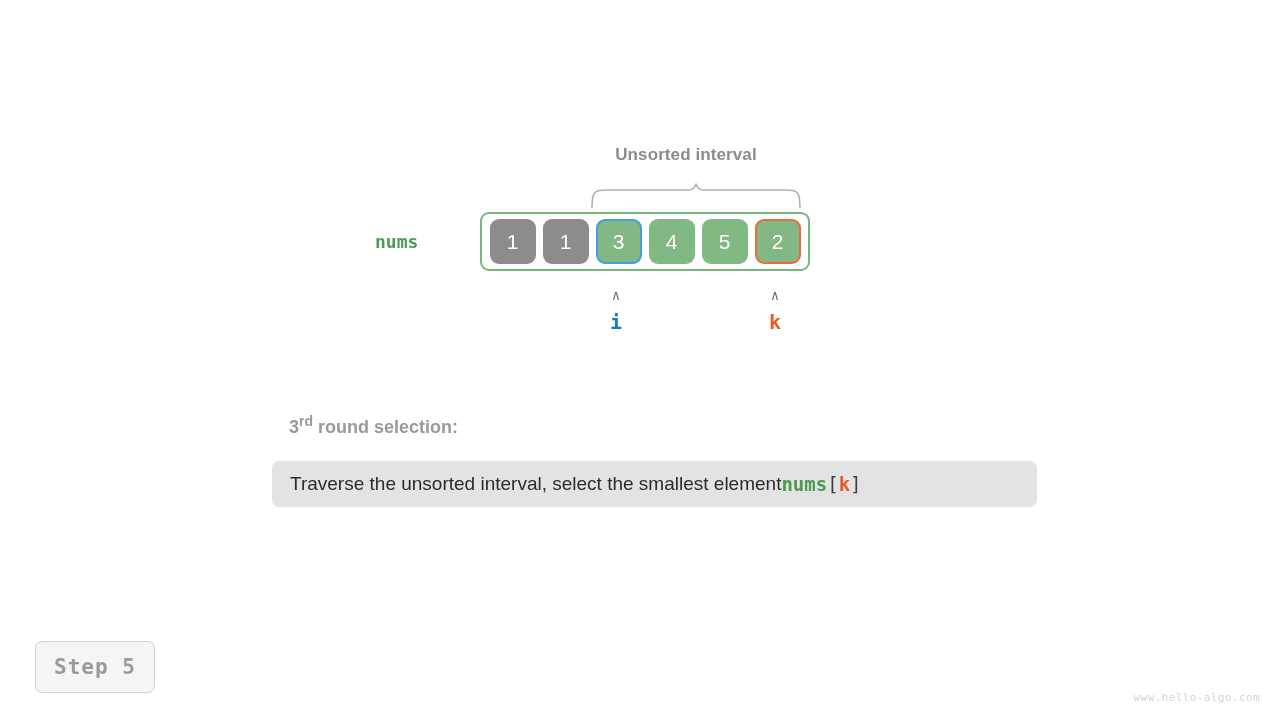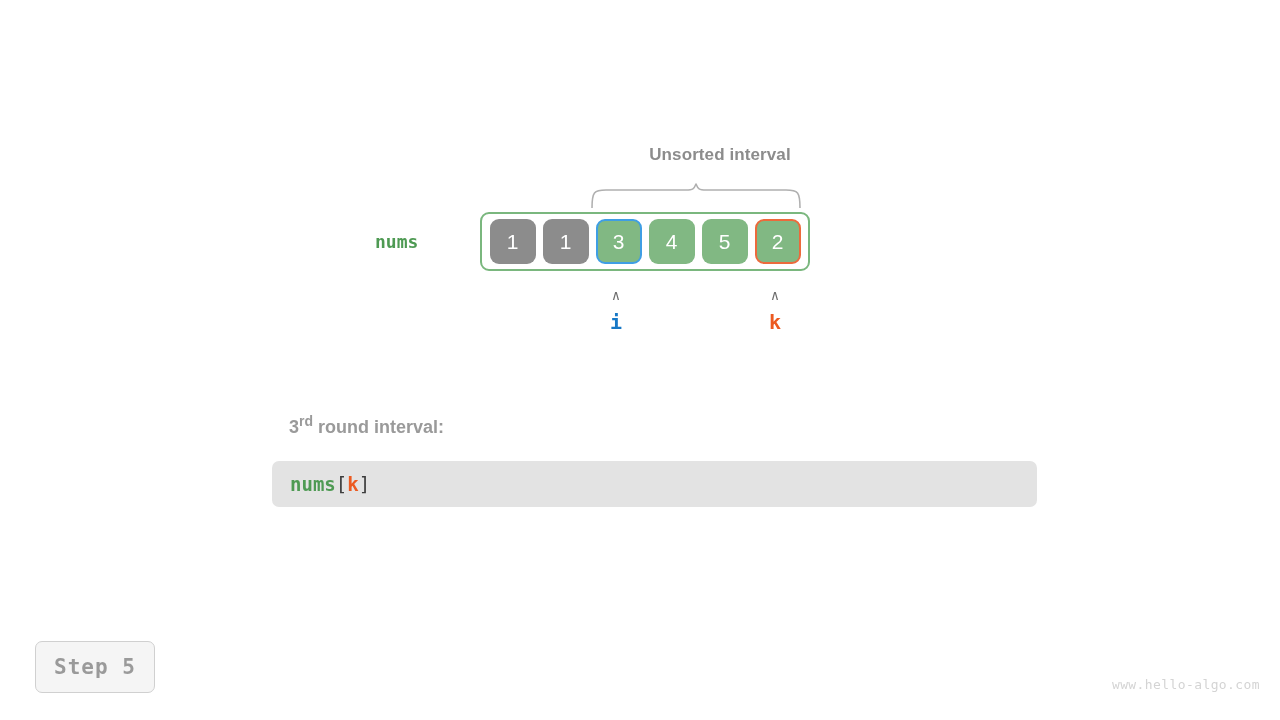--- a/index.html
+++ b/index.html
@@ -11,21 +11,21 @@
     height: 720px;
     background: #ffffff;
     font-family: "Liberation Sans", sans-serif;
     overflow: hidden;
     position: relative;
   }
 
   
   #interval-title {
     position: absolute;
-    left: 620px;
+    left: 586px;
     top: 145px;
     width: 200px;
     text-align: center;
     font-size: 17px;
     font-weight: bold;
     color: #8c8c8c;
     letter-spacing: 0.1px;
     white-space: nowrap;
   }
 
@@ -180,23 +180,23 @@
     font-size: 21px;
     font-weight: bold;
     color: #9a9a9a;
     letter-spacing: 1px;
   }
 
   
   #watermark {
     position: absolute;
     right: 20px;
-    top: 677px;
-    font-family: "DejaVu Sans Mono", "Liberation Mono", monospace;
-    font-size: 13px;
+    top: 691px;
+    font-family: "DejaVu Sans Mono", "Liberation Mono", monospace;
+    font-size: 11px;
     color: #d4d4d4;
     letter-spacing: 0.4px;
   }
 </style>
 </head>
 <body>
 
 <div id="interval-title">Unsorted interval</div>
 
 <div id="interval-brace">
@@ -219,24 +219,25 @@
 <div class="pointer" id="pointer-i">
   <span class="caret">∧</span>
   <span class="plabel">i</span>
 </div>
 <div class="pointer" id="pointer-k">
   <span class="caret">∧</span>
   <span class="plabel">k</span>
 </div>
 
 <div id="round-heading">
-  <span>3</span><sup>rd</sup><span> round interval:</span>
+  <span>3</span><sup>rd</sup><span> round selection:</span>
 </div>
 
 <div id="caption-box">
+  <span class="ctext">Traverse the unsorted interval, select the smallest element </span>
     <span class="code-green">nums</span>
     <span class="code-bracket">[</span>
     <span class="code-orange">k</span>
     <span class="code-bracket">]</span>
 </div>
 
 <div id="step-button">Step 5</div>
 
 <div id="watermark">www.hello-algo.com</div>
 

